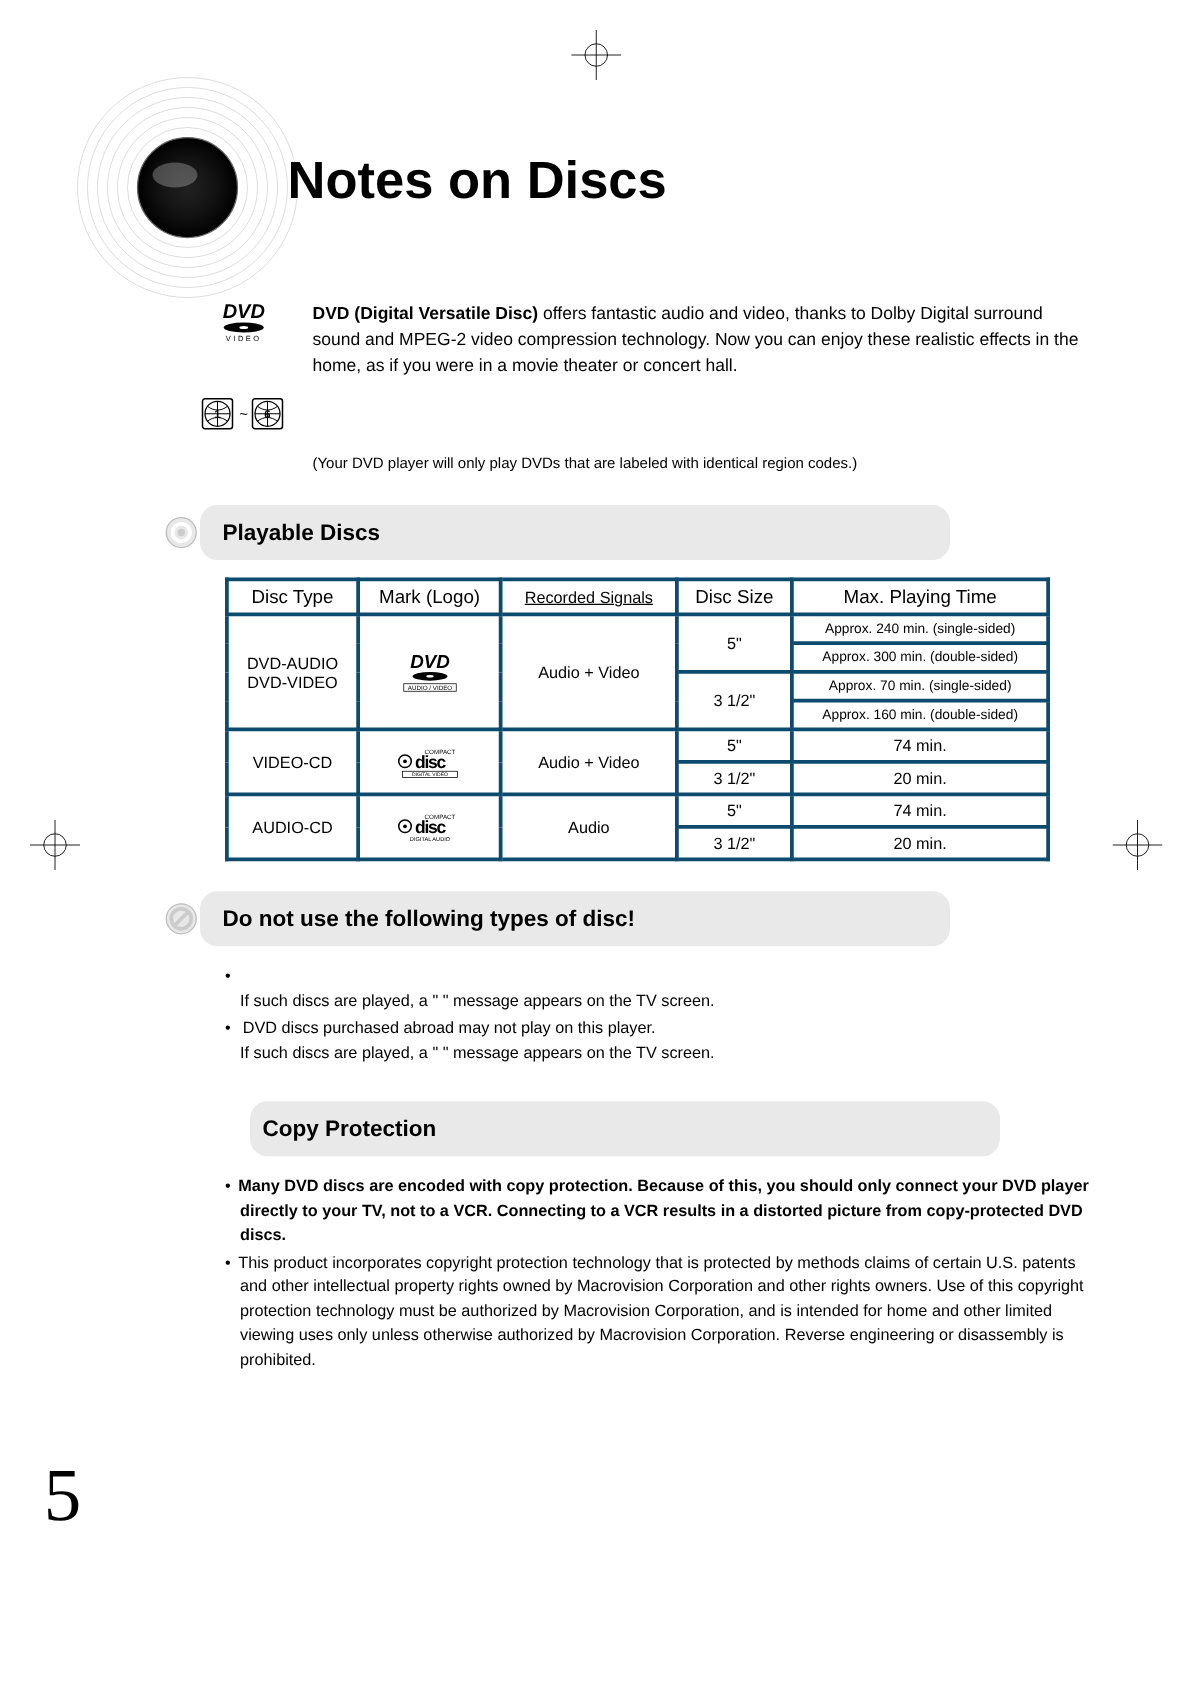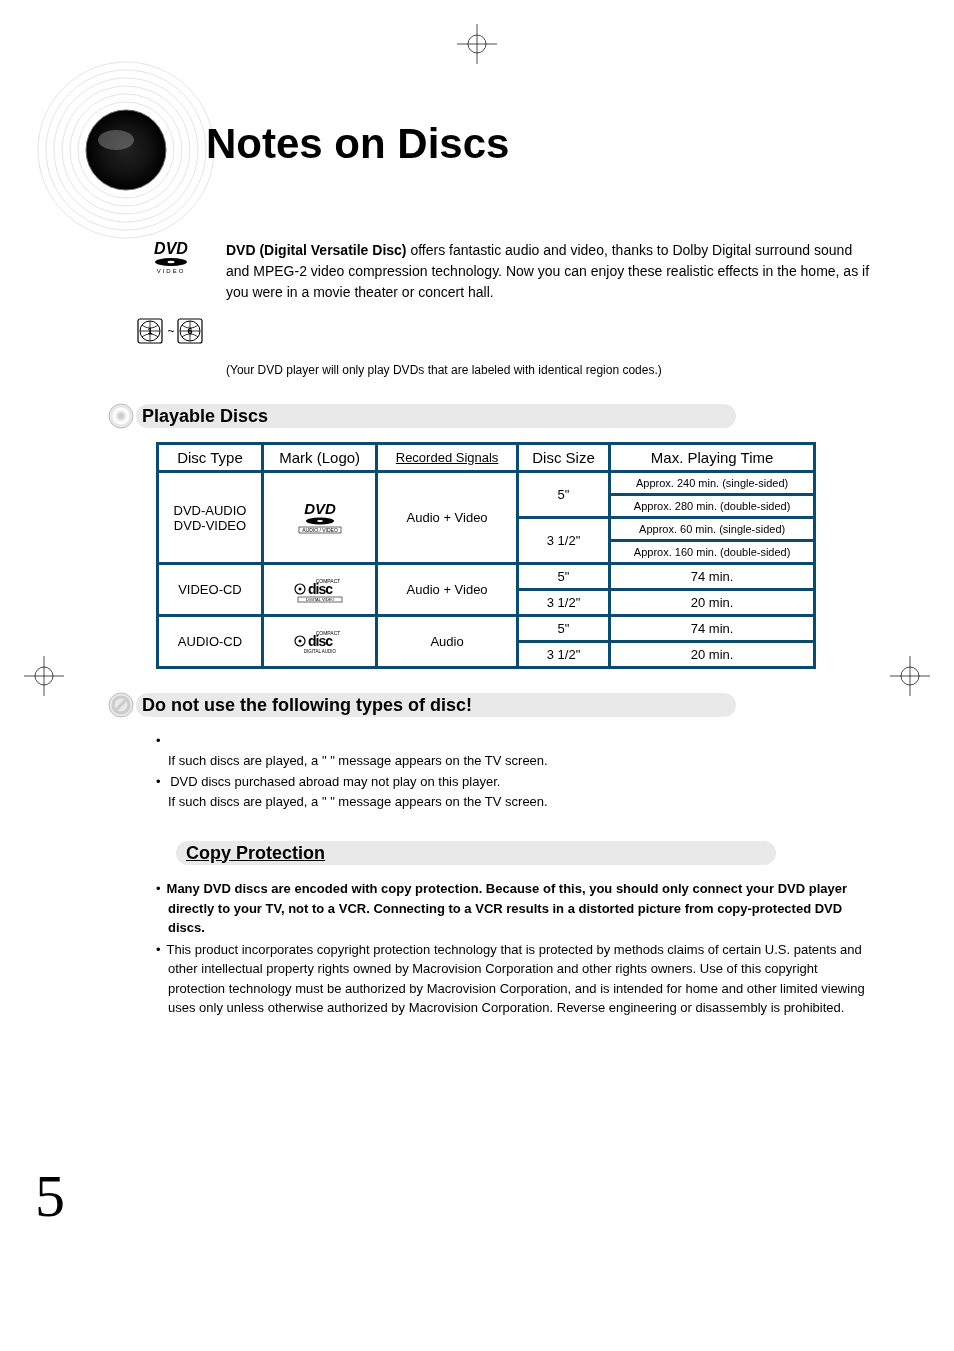--- a/index.html
+++ b/index.html
@@ -1,17 +1,17 @@
 <!DOCTYPE html>
 <html><head>
 <meta charset="utf-8">
 <style>
   * { box-sizing: border-box; margin: 0; padding: 0; }
   html, body { width: 954px; height: 1351px; background: #fff; font-family: Arial, Helvetica, sans-serif; color: #000; }
-  .page { position: relative; width: 954px; height: 1351px; padding: 60px 80px 40px 76px; }
+  .page { position: relative; width: 954px; height: 1351px; padding: 60px 80px 40px 100px; }
 
   
   .crop { position: absolute; width: 40px; height: 40px; }
   .crop.top { top: 24px; left: 50%; transform: translateX(-50%); }
   .crop.left { top: 50%; left: 24px; transform: translateY(-50%); }
   .crop.right { top: 50%; right: 24px; transform: translateY(-50%); }
   .crop svg { display: block; }
 
   
   .header-wrap { position: relative; height: 160px; margin-bottom: 20px; }
@@ -20,21 +20,21 @@
 
   
   .intro-row { display: flex; gap: 20px; margin: 0 0 14px 60px; }
   .intro-row .icon-col { width: 70px; flex: 0 0 70px; display: flex; flex-direction: column; align-items: center; justify-content: flex-start; }
   .intro-row .text-col { flex: 1; font-size: 14px; line-height: 1.5; }
   .intro-row .text-col .label { font-weight: 700; }
   .intro-row .text-col .note-small { font-size: 12px; }
 
   
   .section { margin: 24px 0 14px 60px; }
-  .section-bar { display: flex; align-items: center; gap: 8px; background: #e9e9e9; border-radius: 14px 14px 14px 14px; height: 24px; padding: 0 10px 0 0; width: 600px; }
+  .section-bar { display: flex; align-items: center; gap: 20px; background: #e9e9e9; border-radius: 14px 14px 14px 14px; height: 44px; padding: 0 10px 0 0; width: 600px; }
   .section-bar .bullet { width: 26px; height: 26px; display: flex; align-items: center; justify-content: center; margin-left: -28px; }
   .section-bar .label { font-size: 18px; font-weight: 700; color: #000; }
 
   
   .disc-table { margin-left: 80px; margin-top: 12px; border-collapse: collapse; width: 660px; font-size: 13px; }
   .disc-table th, .disc-table td { border: 3px solid #0c4a6e; padding: 4px 6px; text-align: center; vertical-align: middle; }
   .disc-table th { font-weight: 400; font-size: 15px; }
   .disc-table .small { font-size: 11px; }
   .logo-cell svg { display: inline-block; vertical-align: middle; }
 
@@ -175,25 +175,25 @@
               <ellipse cx="31" cy="19" rx="3" ry="1" fill="#fff"></ellipse>
           <rect x="10" y="25" width="42" height="6" fill="none" stroke="#000" stroke-width="0.6"></rect>
           <text x="31" y="30" font-size="5" text-anchor="middle">AUDIO / VIDEO</text>
         </svg>
       </td>
       <td rowspan="4">Audio + Video</td>
       <td rowspan="2">5"</td>
       <td class="small">Approx. 240 min. (single-sided)</td>
     </tr>
     <tr>
-          <td class="small">Approx. 280 min. (double-sided)</td>
+          <td class="small">Approx. 300 min. (double-sided)</td>
         </tr>
     <tr>
       <td rowspan="2">3 1/2"</td>
-      <td class="small">Approx. 60 min. (single-sided)</td>
+      <td class="small">Approx. 70 min. (single-sided)</td>
     </tr>
     <tr>
           <td class="small">Approx. 160 min. (double-sided)</td>
         </tr>
 
     <tr>
       <td rowspan="2">VIDEO-CD</td>
       <td rowspan="2" class="logo-cell">
         <svg width="60" height="26" viewBox="0 0 60 26">
           <text x="38" y="6" font-size="5" text-anchor="middle">COMPACT</text>
@@ -251,21 +251,21 @@
     <li>
       <span class="sub">If such discs are played, a "                                             " message appears on the TV screen.</span>
     </li>
     <li>
       <span>DVD discs purchased abroad may not play on this player.</span>
       <span class="sub">If such discs are played, a "                                             " message appears on the TV screen.</span>
     </li>
   </ul>
 
   <div class="section" style="margin-top:30px;">
-    <div class="section-bar" style="margin-left:40px;text-decoration:underline;">
+    <div class="section-bar" style="margin-left:40px;">
       <span class="label" style="margin-left:10px;">Copy Protection</span>
     </div>
   </div>
   <ul class="body-list">
     <li><span class="bold">Many DVD discs are encoded with copy protection. Because of this, you should only connect your DVD player directly to your TV, not to a VCR. Connecting to a VCR results in a distorted picture from copy-protected DVD discs.</span></li>
     <li><span>This product incorporates copyright protection technology that is protected by methods claims of certain U.S. patents and other intellectual property rights owned by Macrovision Corporation and other rights owners. Use of this copyright protection technology must be authorized by Macrovision Corporation, and is intended for home and other limited viewing uses only unless otherwise authorized by Macrovision Corporation. Reverse engineering or disassembly is prohibited.</span></li>
   </ul>
 
   <div class="pagenum">5</div>
 

